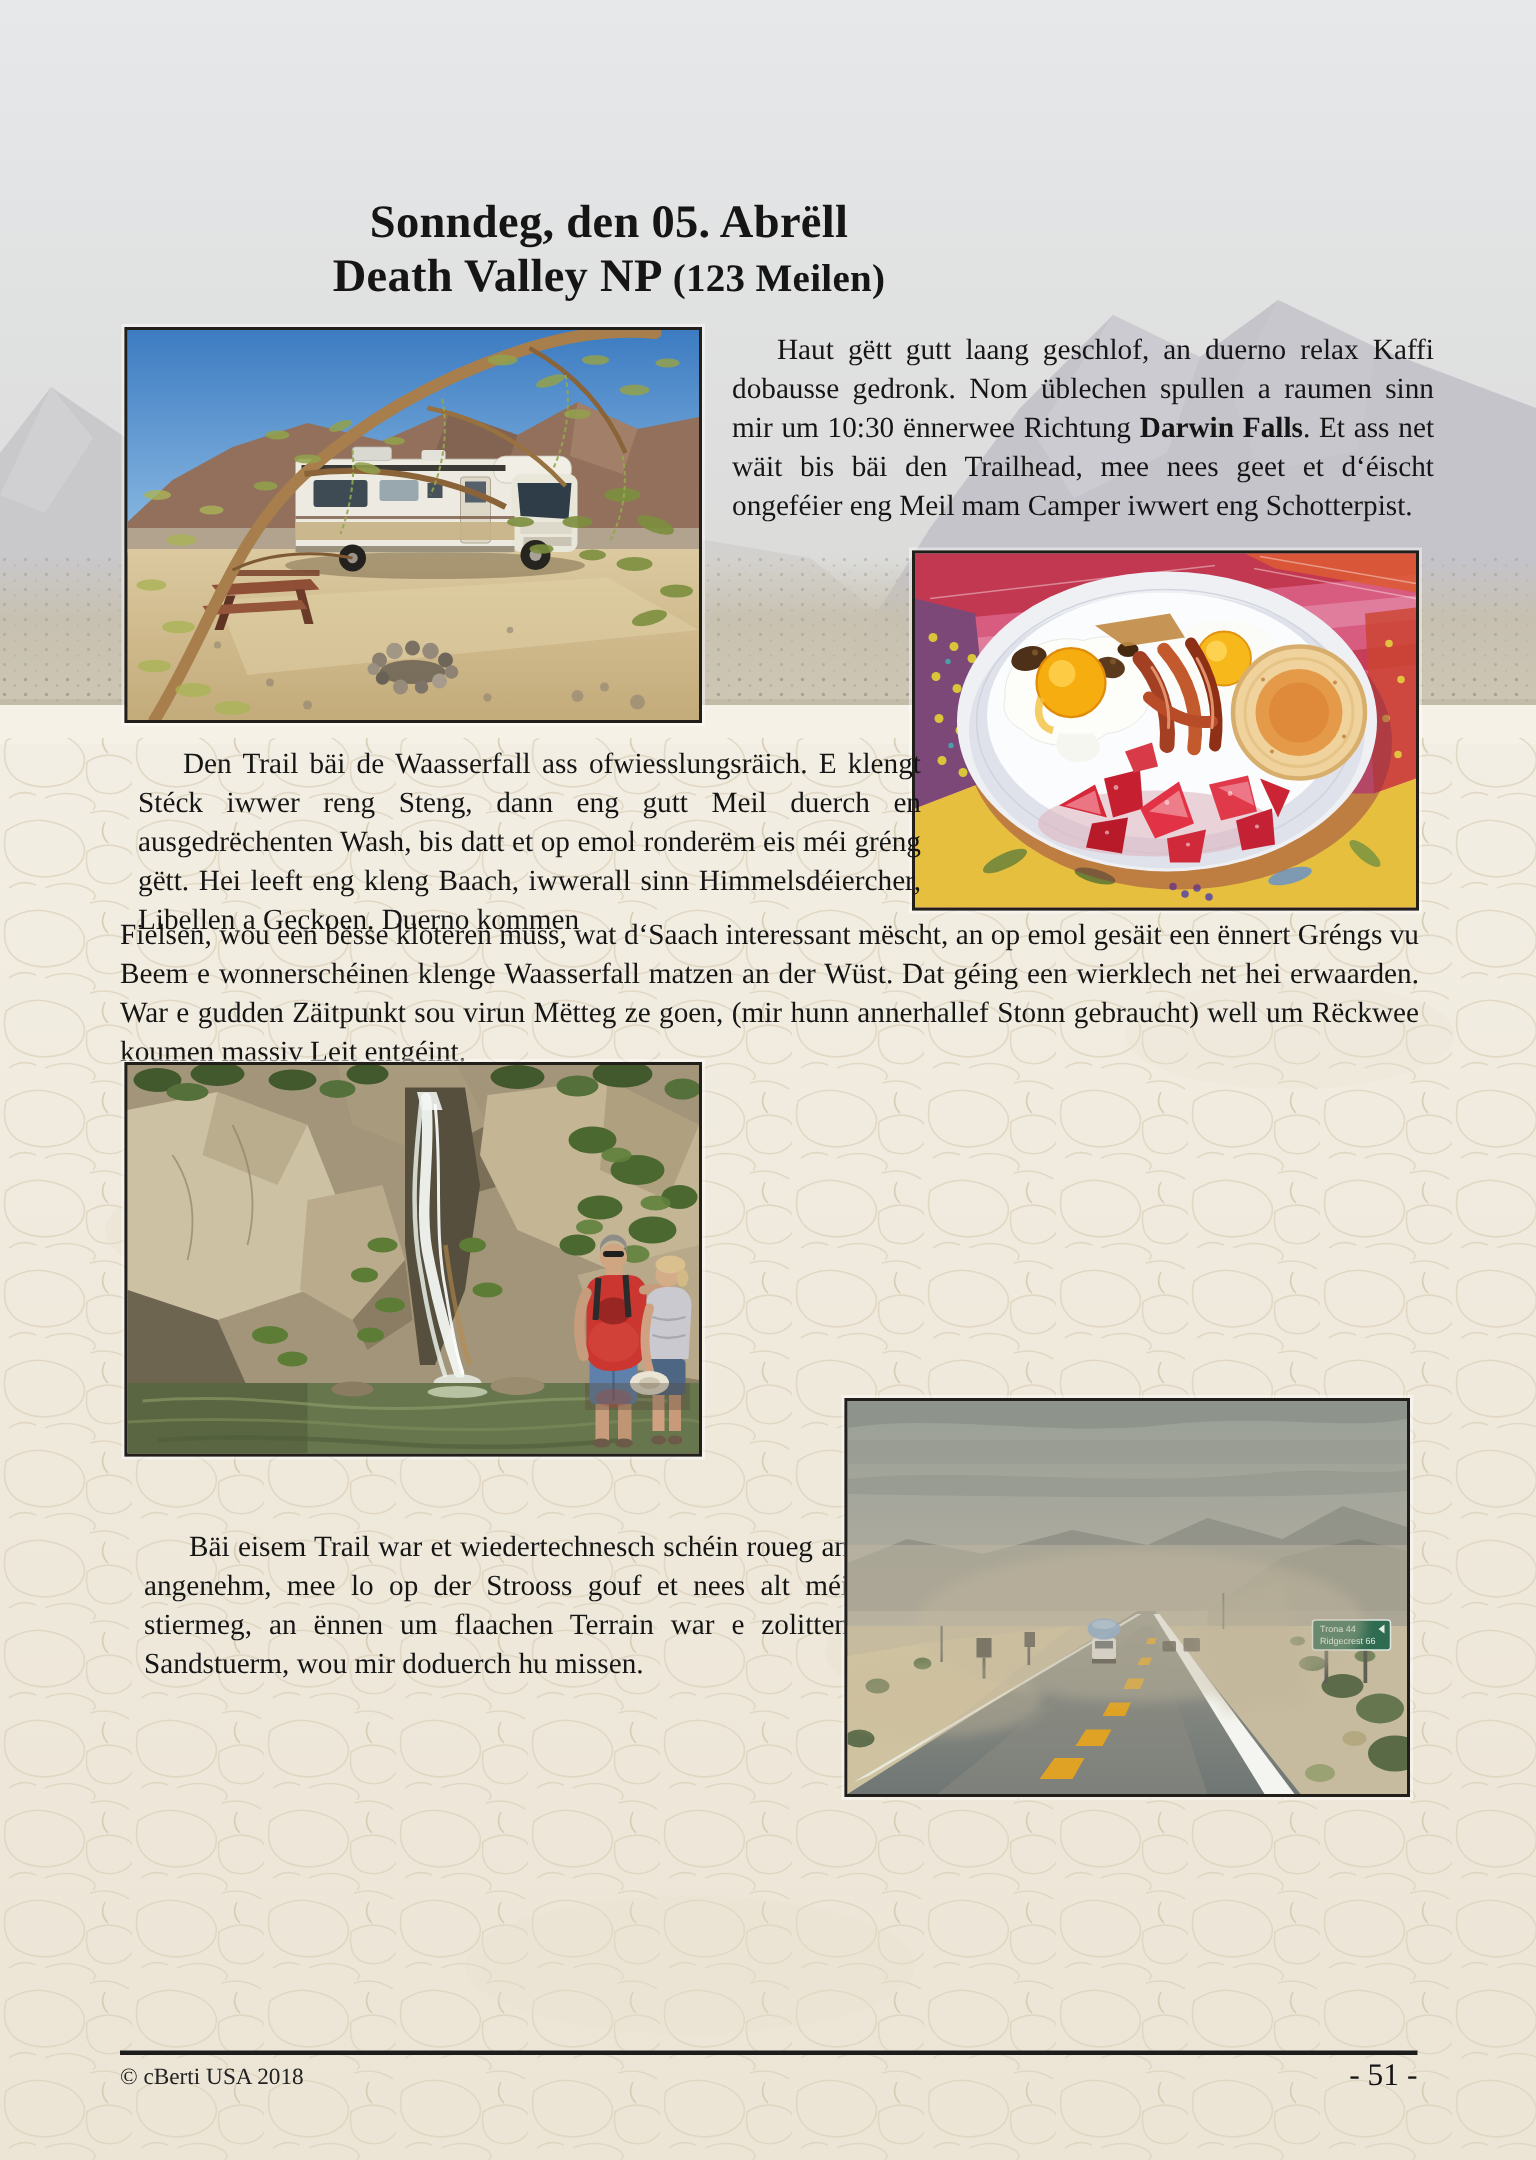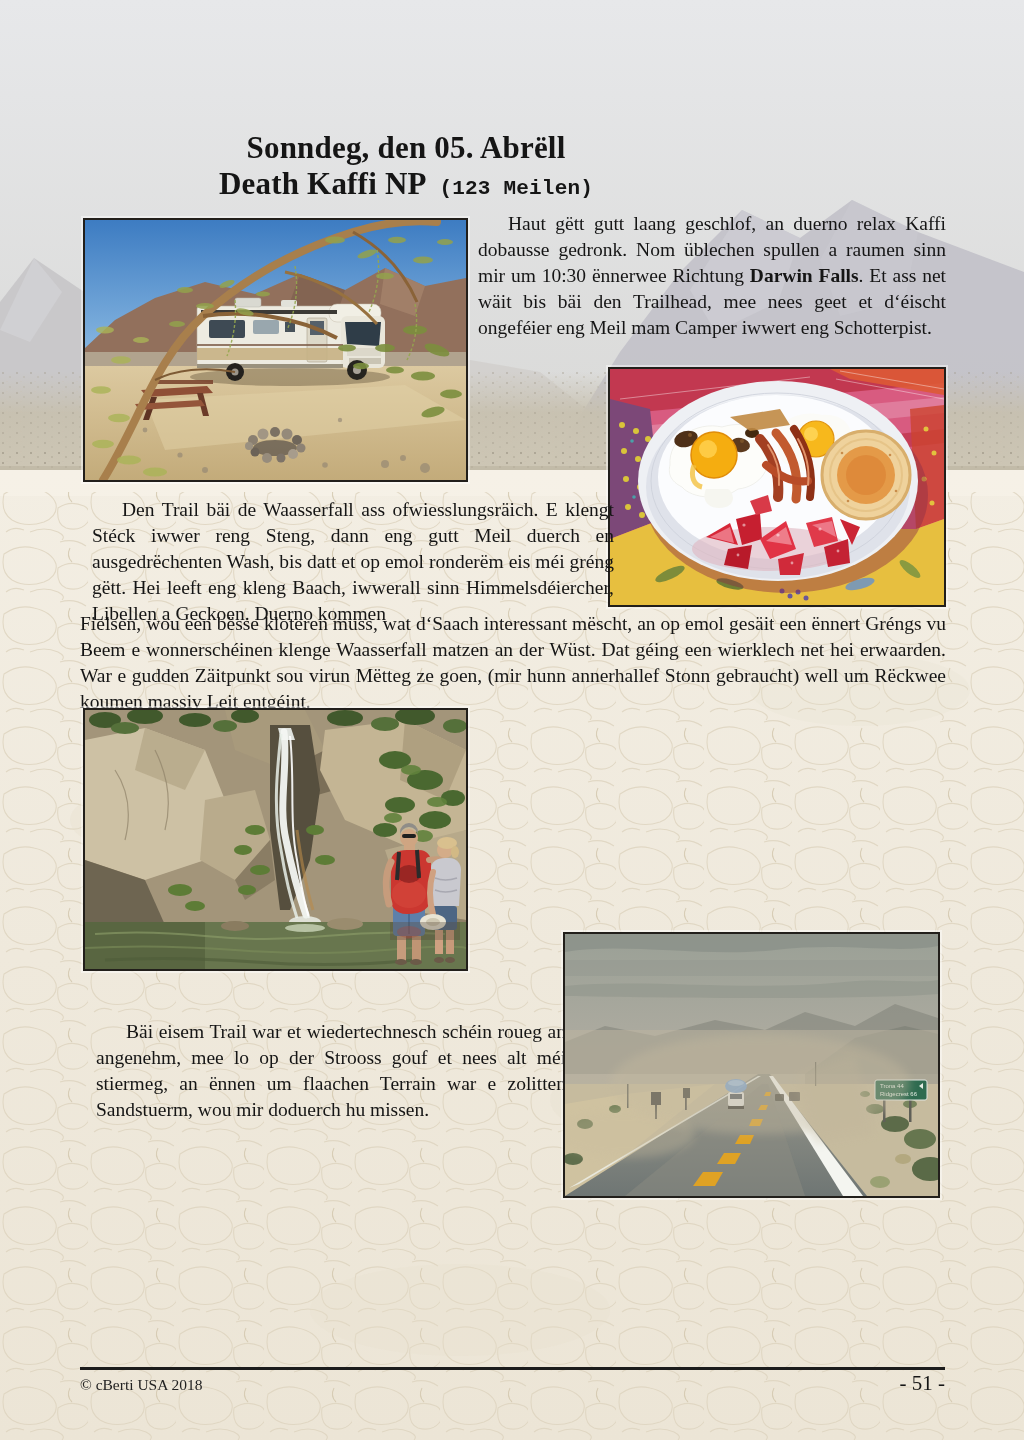--- a/index.html
+++ b/index.html
@@ -1,21 +1,21 @@
 <!DOCTYPE html>
 <html><head>
 <meta charset="utf-8">
 <style>
   html,body{margin:0;padding:0;background:#b9b7b2;}
   .page{position:relative;width:1024px;height:1440px;overflow:hidden;
         font-family:"Liberation Serif",serif;color:#151515;}
   .bg{position:absolute;left:0;top:0;width:1024px;height:1440px;}
   .title{position:absolute;left:0;width:812px;text-align:center;font-weight:bold;
          font-size:31px;line-height:36px;letter-spacing:.2px;}
-  .title .suffix{font-size:21px;font-family:Liberation Mono, monospace;}
+  .title .suffix{font-size:26px;}
   .para{position:absolute;font-size:19.5px;line-height:26px;text-align:justify;}
   .indent{text-indent:30px;}
   .photo{position:absolute;border:2px solid #221f1b;box-shadow:0 0 0 2px rgba(255,255,255,.45);
          background:#999;}
   .photo svg{display:block;width:100%;height:100%;}
   .rule{position:absolute;background:#1c1c1c;}
   .copyright{position:absolute;font-size:15.5px;color:#222;}
   .pagenum{position:absolute;font-weight:normal;font-size:21px;text-align:right;}
 </style>
 </head>
@@ -75,21 +75,21 @@
     <ellipse cx="200" cy="820" rx="130" ry="42" fill="#e4dcc8" opacity=".25"></ellipse>
     <ellipse cx="720" cy="1100" rx="170" ry="52" fill="#e4dcc8" opacity=".22"></ellipse>
     <ellipse cx="460" cy="1310" rx="150" ry="46" fill="#e6dfcc" opacity=".25"></ellipse>
     <ellipse cx="860" cy="690" rx="110" ry="36" fill="#e6dfcc" opacity=".2"></ellipse>
   </svg>
 
   <div class="title" style="top:130px">
     <span>Sonndeg, den 05. Abrëll</span>
   </div>
   <div class="title" style="top:166px">
-    <span>Death Kaffi NP</span><span class="suffix"> (123 Meilen)</span>
+    <span>Death Valley NP</span><span class="suffix"> (123 Meilen)</span>
   </div>
 
   <figure class="photo" style="left:83px;top:218px;width:381px;height:260px;margin:0" title="Camper at a Death Valley campground under a mesquite tree">
     <svg viewBox="0 0 381 260" preserveAspectRatio="none">
       <defs>
         <linearGradient id="c1-sky" x1="0" y1="0" x2="0" y2="1">
           <stop offset="0" stop-color="#3d7cc2"></stop>
             <stop offset="1" stop-color="#8fbde4"></stop>
         </linearGradient>
         <linearGradient id="c1-ground" x1="0" y1="0" x2="0" y2="1">
@@ -201,21 +201,21 @@
       </g>
       <g stroke="#95a74e" stroke-width="1.4" fill="none" stroke-dasharray="3,2" opacity=".9">
         <path d="M150,80 C152,100 148,120 142,136"></path>
         <path d="M210,46 C214,70 210,92 202,110"></path>
         <path d="M292,30 C296,52 292,74 284,92"></path>
         <path d="M330,84 C334,104 330,124 322,140"></path>
       </g>
     </svg>
   </figure>
 
-  <p class="para indent" style="left:478px;top:211px;width:468px;margin:0"><span>Haut gëtt gutt laang geschlof, an duerno relax Kaffi dobausse gedronk. Nom üblechen spullen a raumen sinn mir um 10:30 ënnerwee Richtung </span><b>Darwin Falls</b><span>. Et ass net wäit bis bäi den Trailhead, mee nees geet et d‘éischt ongeféier eng Meil mam Camper iwwert eng Schotterpist.</span></p>
+  <p class="para indent" style="left:478px;top:211px;width:468px;margin:10px"><span>Haut gëtt gutt laang geschlof, an duerno relax Kaffi dobausse gedronk. Nom üblechen spullen a raumen sinn mir um 10:30 ënnerwee Richtung </span><b>Darwin Falls</b><span>. Et ass net wäit bis bäi den Trailhead, mee nees geet et d‘éischt ongeféier eng Meil mam Camper iwwert eng Schotterpist.</span></p>
 
   <figure class="photo" style="left:608px;top:367px;width:334px;height:236px;margin:0" title="Breakfast plate with fried eggs, bacon, pancake and strawberries">
     <svg viewBox="0 0 334 236" preserveAspectRatio="none">
       <rect width="334" height="236" fill="#d85b80"></rect>
       <polygon points="0,0 334,0 334,14 0,46" fill="#c23850"></polygon>
       <polygon points="0,60 334,28 334,44 0,78" fill="#e17f9e" opacity=".9"></polygon>
       <polygon points="0,96 334,60 334,74 0,112" fill="#c23850" opacity=".85"></polygon>
       <polygon points="220,0 334,0 334,26 240,10" fill="#dd5a35" opacity=".9"></polygon>
       <g stroke="#fff" stroke-width="1" opacity=".4">
         <path d="M230,2 L334,20"></path>

